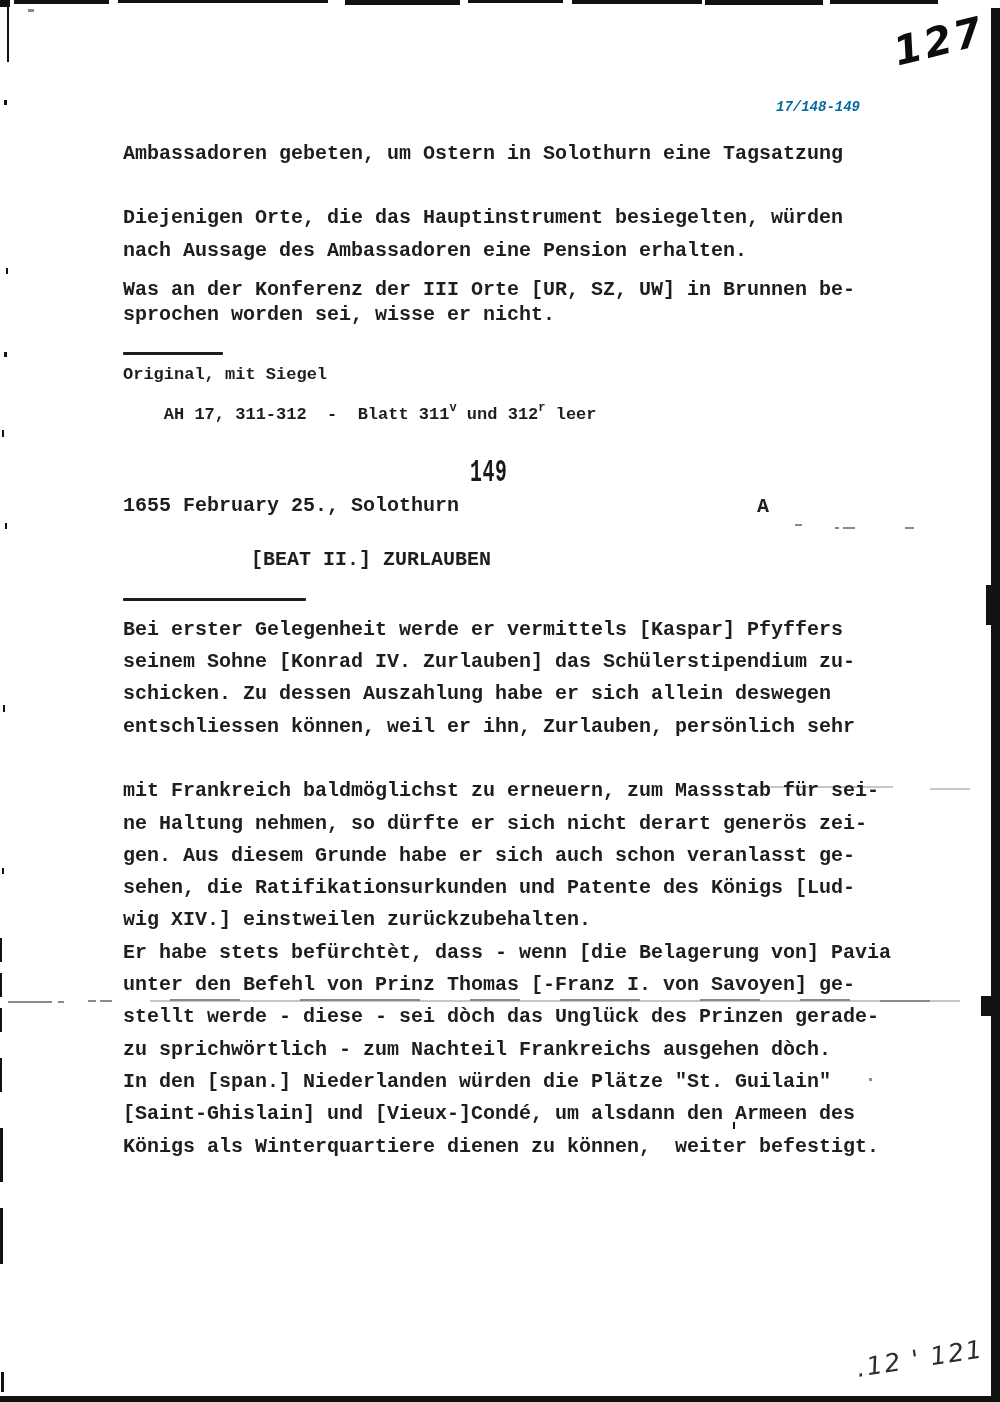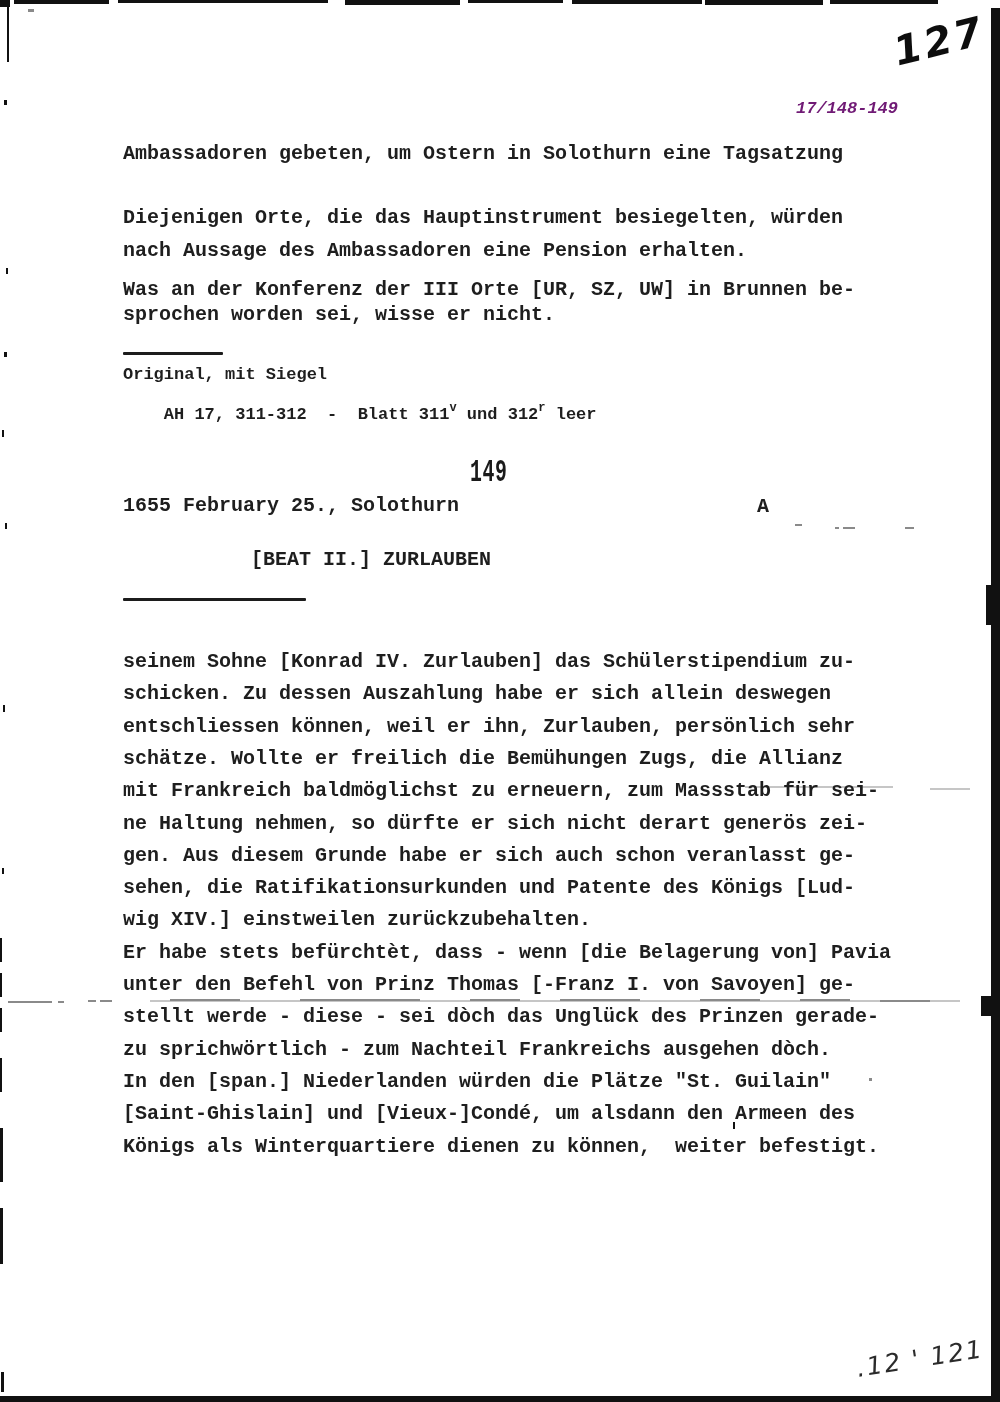--- a/index.html
+++ b/index.html
@@ -3,22 +3,22 @@
 <meta charset="utf-8">
 <style>
   html,body{margin:0;padding:0;background:#e8e8e8;}
   #page{position:relative;width:1000px;height:1402px;background:#ffffff;overflow:hidden;
         font-family:"Liberation Mono", monospace;}
   .tl{position:absolute;left:123px;white-space:pre;font-family:"Liberation Mono",monospace;
       font-weight:bold;font-size:20px;line-height:20px;color:#1e1e1e;}
   .src{font-size:17px;line-height:17px;}
   .sup{font-size:12px;position:relative;top:-8px;}
   .divider{position:absolute;left:123px;background:#1c1c1c;border-radius:1px;}
-  .ref{position:absolute;left:796px;top:99px;font-style:italic;font-weight:bold;
-       font-size:17px;color:#701a75;white-space:pre;}
+  .ref{position:absolute;left:776px;top:99px;font-style:italic;font-weight:bold;
+       font-size:14px;color:#0369a1;white-space:pre;}
   .num149{position:absolute;left:470px;top:455px;font-weight:bold;font-size:31px;
           color:#1a1a1a;transform:scaleX(0.64);transform-origin:left top;letter-spacing:1px;}
   .hand-top{position:absolute;left:893px;top:18px;font-family:"DejaVu Sans",sans-serif;
             font-style:italic;font-weight:bold;font-size:40px;color:#0d0d0d;
             transform:rotate(-14deg);letter-spacing:3px;}
   .hand-bottom{position:absolute;left:856px;top:1344px;font-family:"DejaVu Sans",sans-serif;
                font-style:italic;font-size:25px;color:#2b2b2b;transform:rotate(-9deg);
                letter-spacing:2px;white-space:pre;}
   .art{position:absolute;background:#111;}
   .g{background:#8a8a8a;}
@@ -100,24 +100,24 @@
     <span>AH 17, 311-312  -  Blatt 311</span><span class="sup">v</span><span> und 312</span><span class="sup">r</span><span> leer</span>
   </div>
 
   <div class="num149">149</div>
   <div class="tl" style="top:496px">1655 February 25., Solothurn</div>
   <div class="tl" style="top:497px;left:757px">A</div>
   <div class="tl" style="top:550px;left:251px">[BEAT II.] ZURLAUBEN</div>
 
   <div class="divider" style="top:598px;width:183px;height:3px"></div>
 
+  <div class="tl" style="top:620px">Bei erster Gelegenheit werde er vermittels [Kaspar] Pfyffers</div>
   <div class="tl" style="top:652px">seinem Sohne [Konrad IV. Zurlauben] das Schülerstipendium zu-</div>
   <div class="tl" style="top:684px">schicken. Zu dessen Auszahlung habe er sich allein deswegen</div>
   <div class="tl" style="top:717px">entschliessen können, weil er ihn, Zurlauben, persönlich sehr</div>
-  <div class="tl" style="top:749px">schätze. Wollte er freilich die Bemühungen Zugs, die Allianz</div>
   <div class="tl" style="top:781px">mit Frankreich baldmöglichst zu erneuern, zum Massstab für sei-</div>
   <div class="tl" style="top:814px">ne Haltung nehmen, so dürfte er sich nicht derart generös zei-</div>
   <div class="tl" style="top:846px">gen. Aus diesem Grunde habe er sich auch schon veranlasst ge-</div>
   <div class="tl" style="top:878px">sehen, die Ratifikationsurkunden und Patente des Königs [Lud-</div>
   <div class="tl" style="top:943px">Er habe stets befürchtèt, dass - wenn [die Belagerung von] Pavia</div>
   <div class="tl" style="top:910px">wig XIV.] einstweilen zurückzubehalten.</div>
   <div class="tl" style="top:975px">unter den Befehl von Prinz Thomas [-Franz I. von Savoyen] ge-</div>
   <div class="tl" style="top:1007px">stellt werde - diese - sei dòch das Unglück des Prinzen gerade-</div>
   <div class="tl" style="top:1040px">zu sprichwörtlich - zum Nachteil Frankreichs ausgehen dòch.</div>
   <div class="tl" style="top:1072px">In den [span.] Niederlanden würden die Plätze "St. Guilain"</div>

